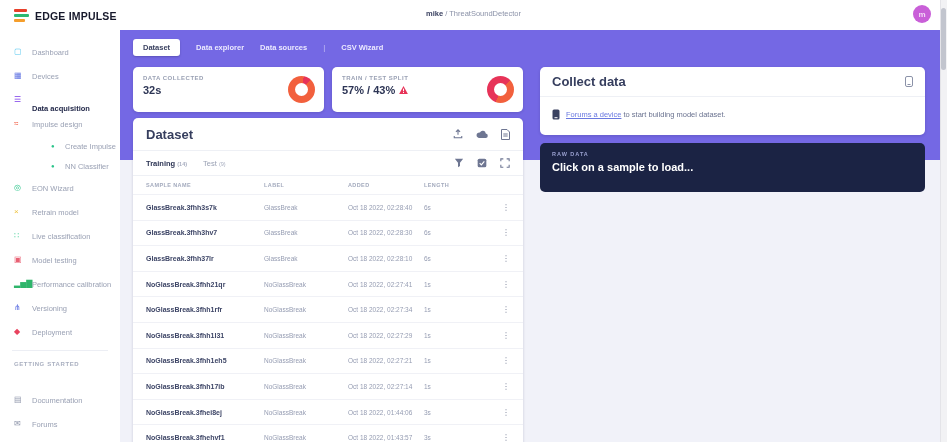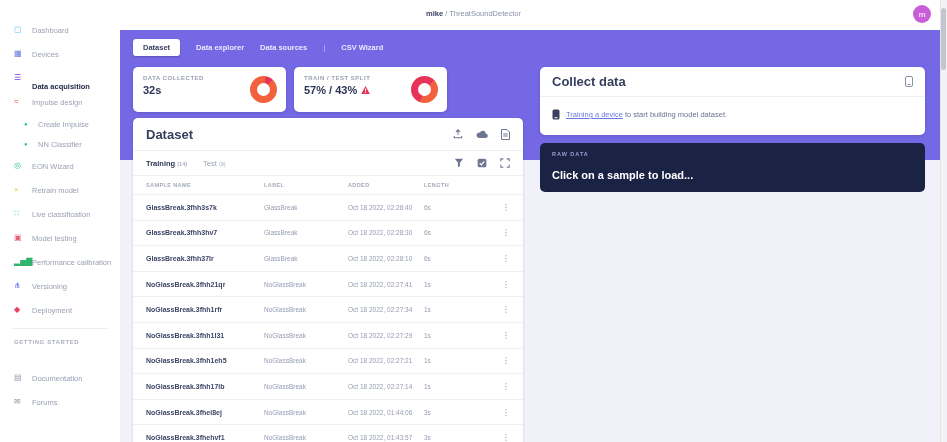--- a/index.html
+++ b/index.html
@@ -19,58 +19,58 @@
   .logo-bars i { display:block; height:3px; border-radius:1px; }
   .logo-bars i:nth-child(1){ width:13px; background:#e8402a; }
   .logo-bars i:nth-child(2){ width:15px; background:#2eb872; }
   .logo-bars i:nth-child(3){ width:11px; background:#f59e2b; }
   .logo-text { font-size:10.5px; font-weight:800; color:#16182b; letter-spacing:.2px; }
   .nav { margin-top:18px; }
   .nav-item { display:flex; align-items:center; height:24px; padding-left:14px; cursor:pointer; }
   .nav-item .ico { width:18px; font-size:8px; line-height:1; flex:0 0 18px; }
   .nav-item .lbl { font-size:7.5px; color:#9aa1b4; white-space:nowrap; }
   .nav-item.active .lbl { color:#23294a; font-weight:700;margin-top:16px; }
-  .nav-item.sub { height:20px; padding-left:24px; }
+  .nav-item.sub { height:20px; padding-left:51px; }
   .nav-item.sub .ico { font-size:6px; flex:0 0 14px; }
   .nav-divider { border-top:1px solid #eceef4; margin:6px 12px 6px 12px; }
   .nav-section { font-size:6px; font-weight:700; letter-spacing:.6px; color:#a9afc0; padding:4px 0 3px 14px; }
 
   
   .main-bg { position:absolute; left:120px; top:30px; width:820px; height:130px; background:#7468e4; }
   .content-bg { position:absolute; left:120px; top:160px; width:820px; height:282px; background:#f1f2f9; }
 
   
   .tabs { position:absolute; left:133px; top:39px; display:flex; align-items:center; gap:16px; z-index:6; }
   .tab { font-size:7.5px; font-weight:700; color:#eceaff; cursor:pointer; padding:4px 0; }
   .tab.active { background:#ffffff; color:#3a4160; padding:4px 10px; border-radius:3px; box-shadow:0 1px 2px rgba(20,20,60,.25); }
   .tab-sep { color:rgba(255,255,255,.55); font-size:8px; }
 
   
   .card { background:#ffffff; border-radius:5px; box-shadow:0 1px 3px rgba(30,30,80,.18); }
 
   
-  .stats { position:absolute; left:133px; top:67px; width:314px; display:flex; gap:8px; z-index:6; }
+  .stats { position:absolute; left:133px; top:67px; width:390px; display:flex; gap:8px; z-index:6; }
   .stat-card { flex:1; height:45px; position:relative; padding:8px 10px; }
   .stat-label { font-size:6px; font-weight:700; letter-spacing:.5px; color:#9aa1b4; }
   .stat-value { font-size:11px; font-weight:700; color:#2d3555; margin-top:3px; display:flex; align-items:center; gap:4px; }
   .donut { position:absolute; right:9px; top:9px; width:27px; height:27px; border-radius:50%; }
   .donut::after { content:""; position:absolute; inset:7px; background:#fff; border-radius:50%; }
   .donut-collected { background:conic-gradient(from 10deg, #e73358 0 9%, #f2603d 9% 100%); }
 
   
   .collect-card { position:absolute; left:540px; top:67px; width:385px; height:68px; z-index:6; }
   .collect-head { display:flex; align-items:center; justify-content:space-between; height:30px; padding:0 12px; border-bottom:1px solid #eef0f5; }
   .card-title { font-size:13px; font-weight:700; color:#363e5e; }
   .collect-body { display:flex; align-items:center; gap:6px; padding:12px 12px; font-size:7.5px; color:#6b7390; }
   .link { color:#6a79e0; text-decoration:underline; cursor:pointer; }
 
   
   .raw-card { position:absolute; left:540px; top:143px; width:385px; height:49px; background:#1b2344; border-radius:5px; padding:8px 12px; z-index:6; }
   .raw-label { font-size:5.5px; font-weight:700; letter-spacing:1px; color:#9aa0d0; }
-  .raw-message { font-size:11px; font-weight:700; color:#ffffff; margin-top:12px; }
+  .raw-message { font-size:11px; font-weight:700; color:#ffffff; margin-top:4px; }
 
   
   .dataset-card { position:absolute; left:133px; top:118px; width:390px; height:360px; z-index:6; overflow:hidden; }
   .dataset-head { display:flex; align-items:center; justify-content:space-between; height:32px; padding:0 13px; }
   .head-icons { display:flex; align-items:center; gap:13px; }
   .toolbar { display:flex; align-items:center; justify-content:space-between; height:25px; padding:0 13px; border-top:1px solid #eef0f5; }
   .seg { display:flex; align-items:center; gap:16px; }
   .seg-tab { font-size:7.5px; color:#9aa1b4; cursor:pointer; }
   .seg-tab.active { color:#2c3454; font-weight:700; }
   .seg-count { font-size:5.5px; color:#a8aec0; }
@@ -96,20 +96,28 @@
 
   <div class="topbar">
     <div class="breadcrumb"><b>mike</b><span> / </span><span>ThreatSoundDetector</span></div>
     <div class="avatar">m</div>
   </div>
 
   <div class="main-bg"></div>
   <div class="content-bg"></div>
 
   <div class="sidebar">
+    <div class="logo">
+      <span class="logo-bars">
+          <i></i>
+          <i></i>
+          <i></i>
+        </span>
+      <span class="logo-text">EDGE IMPULSE</span>
+    </div>
     <div class="nav" id="nav">
         <div class="nav-item">
           <span class="ico" style="color: rgb(83, 198, 239);">▢</span>
           <span class="lbl">Dashboard</span>
         </div>
         <div class="nav-item">
           <span class="ico" style="color: rgb(91, 110, 225);">▦</span>
           <span class="lbl">Devices</span>
         </div>
         <div class="nav-item active">
@@ -207,21 +215,21 @@
             <rect x="0.5" y="0.5" width="7" height="10" rx="1.5" fill="none" stroke="#8b92a8"></rect>
             <rect x="2.5" y="8" width="3" height="1" fill="#8b92a8"></rect>
           </svg>
       </span>
     </div>
     <div class="collect-body">
       <svg width="8" height="11" viewBox="0 0 8 11">
           <rect x="0.5" y="0.5" width="7" height="10" rx="1.5" fill="#3a4160"></rect>
           <rect x="2.5" y="8.2" width="3" height="1" fill="#fff"></rect>
         </svg>
-      <span><a class="link">Training a device</a><span> to start building model dataset.</span></span>
+      <span><a class="link">Forums a device</a><span> to start building model dataset.</span></span>
     </div>
   </div>
 
   <div class="raw-card">
     <div class="raw-label">RAW DATA</div>
     <div class="raw-message">Click on a sample to load...</div>
   </div>
 
   <div class="card dataset-card">
     <div class="dataset-head">

